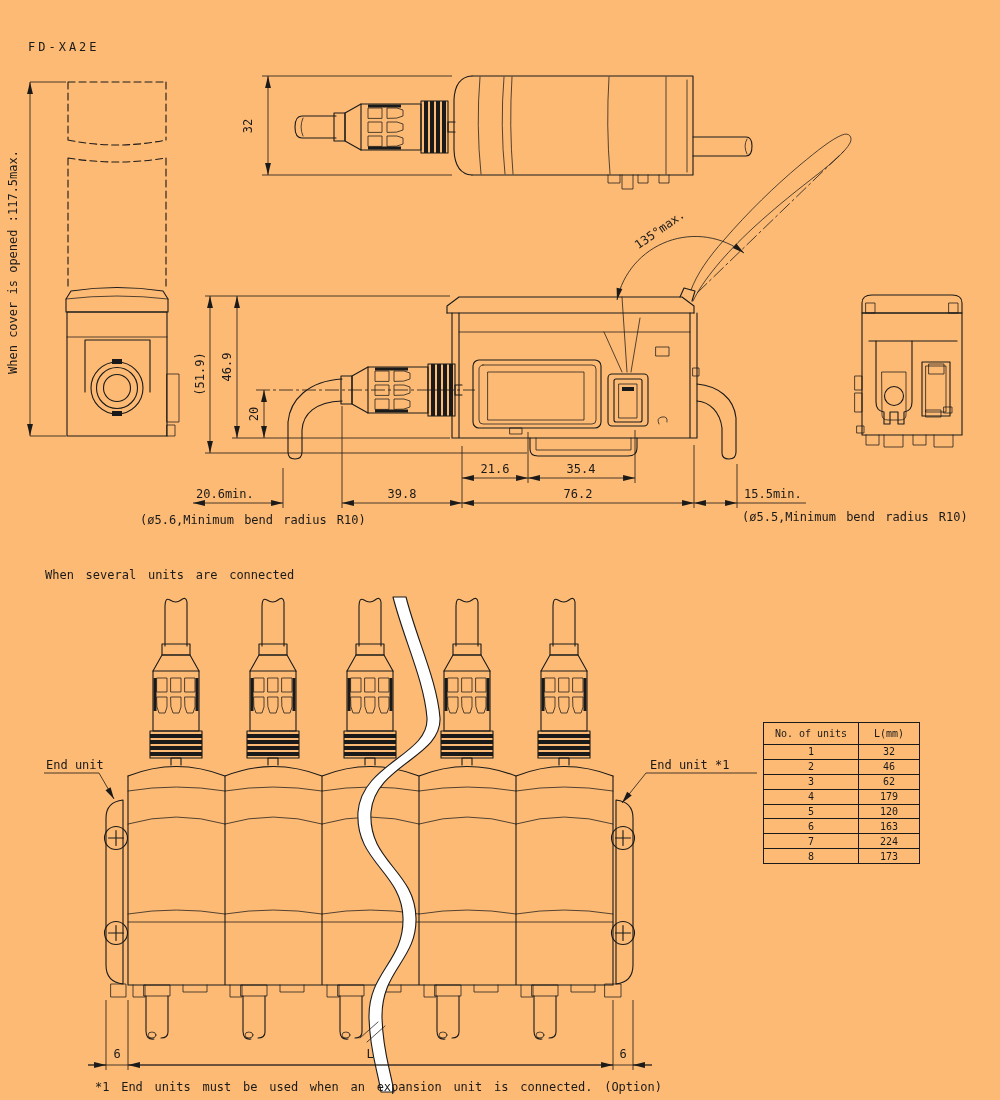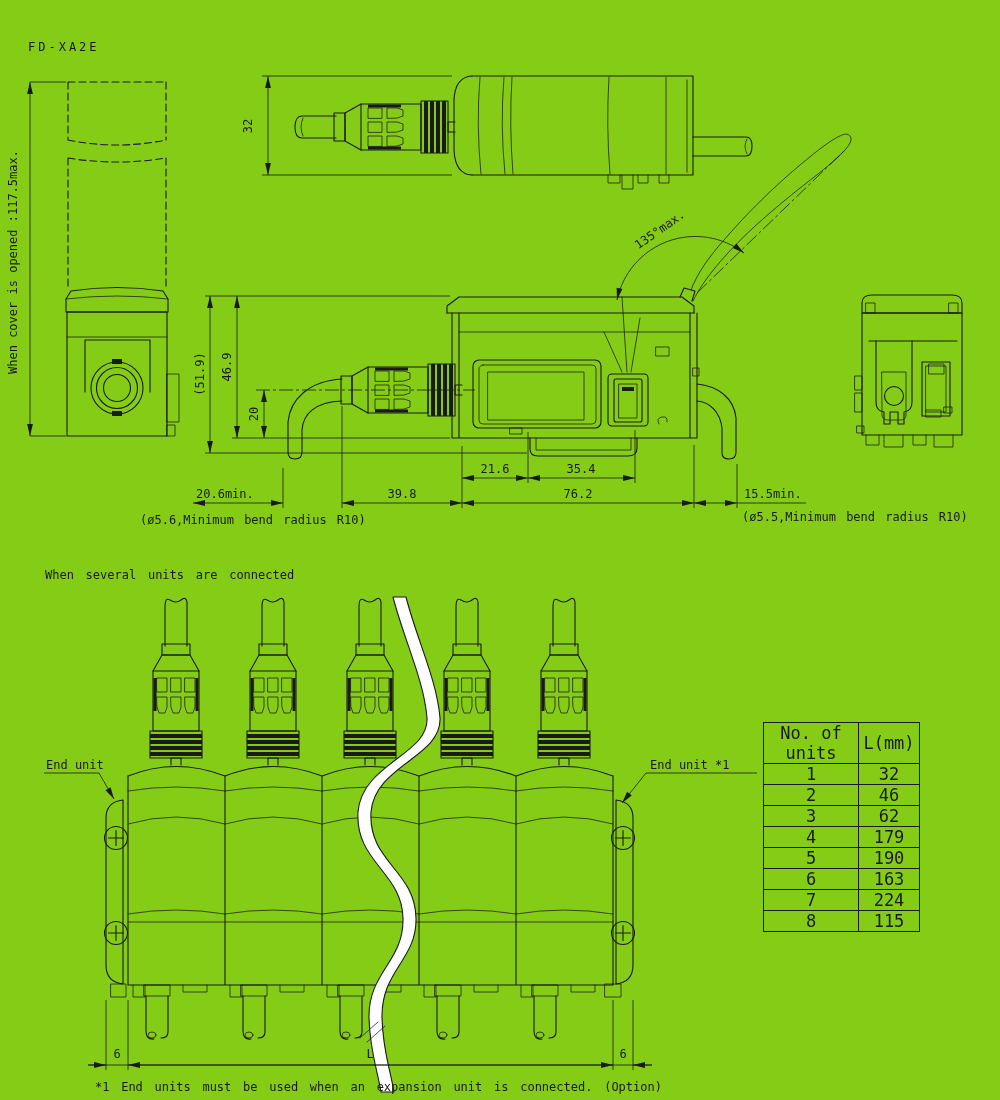--- a/index.html
+++ b/index.html
@@ -1,32 +1,32 @@
 <!DOCTYPE html>
 <html><head>
 <meta charset="utf-8">
 <style>
   html,body{margin:0;padding:0;background:#ffffff;}
-  #stage{position:relative;width:1000px;height:1100px;background:#84cc16;overflow:hidden;
+  #stage{position:relative;width:1000px;height:1100px;background:#fdba74;overflow:hidden;
          font-family:"DejaVu Sans Mono","Liberation Mono",monospace;}
   svg{position:absolute;left:0;top:0;}
   .o{fill:none;stroke:#1a1a1a;stroke-width:1.1;stroke-linejoin:round;stroke-linecap:round;}
   .t{stroke-width:0.75;}
   .d{stroke-dasharray:7 4;}
   .dc{stroke-dasharray:14 3 3 3;}
   .f{fill:#1a1a1a;stroke:none;}
   .w{fill:#ffffff;}
   .dim{fill:none;stroke:#1a1a1a;stroke-width:0.8;}
   .dm{marker-start:url(#ar);marker-end:url(#ar);}
   .de{marker-end:url(#ar);}
   .ds{marker-start:url(#ar);}
   text.lbl{font-family:"DejaVu Sans Mono","Liberation Mono",monospace;fill:#1a1a1a;font-size:12px;}
   .units-table{position:absolute;left:763px;top:722px;}
   .units-table table{border-collapse:collapse;font-family:"DejaVu Sans Mono","Liberation Mono",monospace;
-                     font-size:17px;color:#1a1a1a;}
+                     font-size:10px;color:#1a1a1a;}
   .units-table th,.units-table td{border:1.2px solid #1a1a1a;text-align:center;padding:0 4px;font-weight:normal;}
   .units-table th{height:21px;}
   .units-table td{height:13.9px;}
   .units-table .c1{width:86px;}
   .units-table .c2{width:52px;}
 </style>
 </head>
 <body>
 
 <div id="stage">
@@ -272,31 +272,31 @@
       <tr>
             <td>3</td>
             <td>62</td>
           </tr>
       <tr>
             <td>4</td>
             <td>179</td>
           </tr>
       <tr>
             <td>5</td>
-            <td>190</td>
+            <td>120</td>
           </tr>
       <tr>
             <td>6</td>
             <td>163</td>
           </tr>
       <tr>
             <td>7</td>
             <td>224</td>
           </tr>
       <tr>
             <td>8</td>
-            <td>115</td>
+            <td>173</td>
           </tr>
     </tbody>
   </table>
 </div>
 
 </div>
 
 </body></html>

